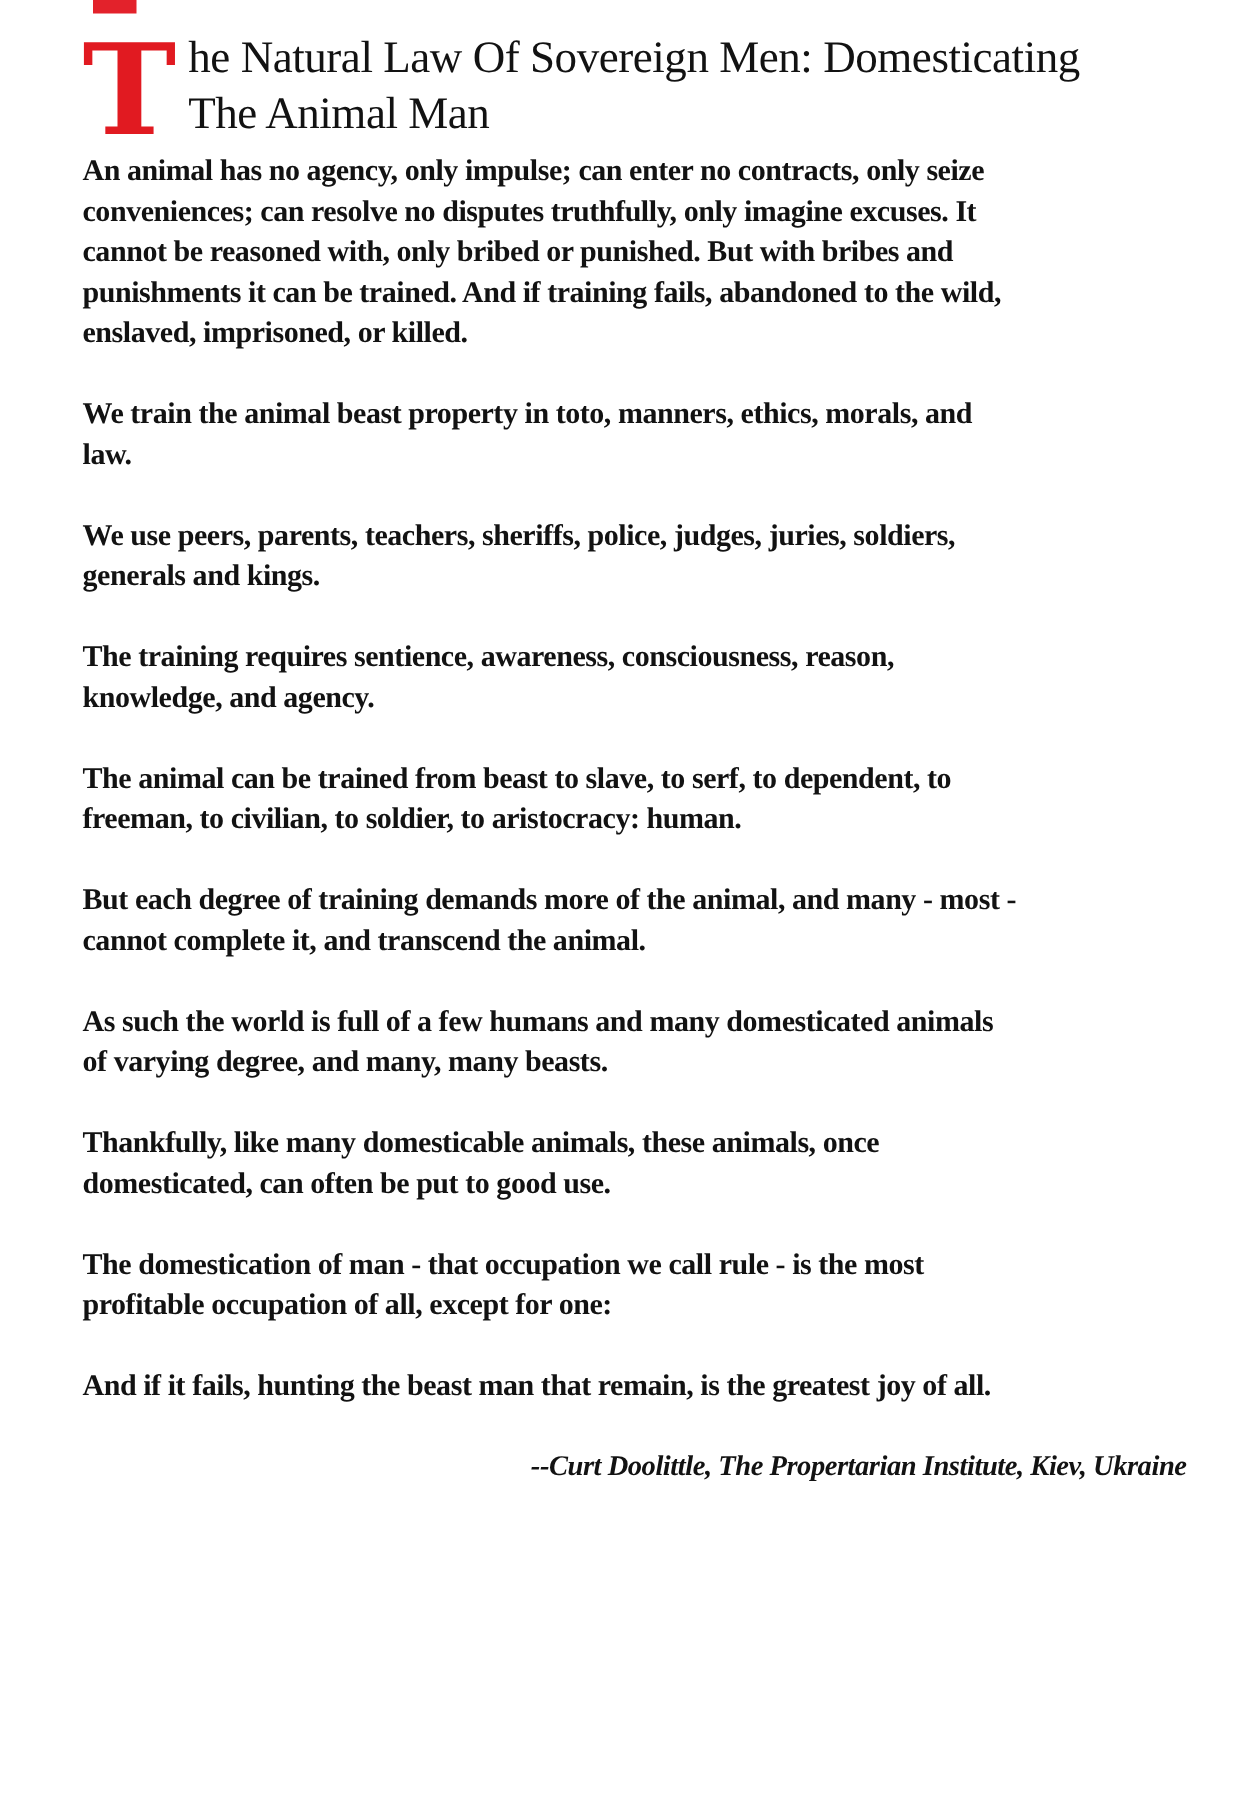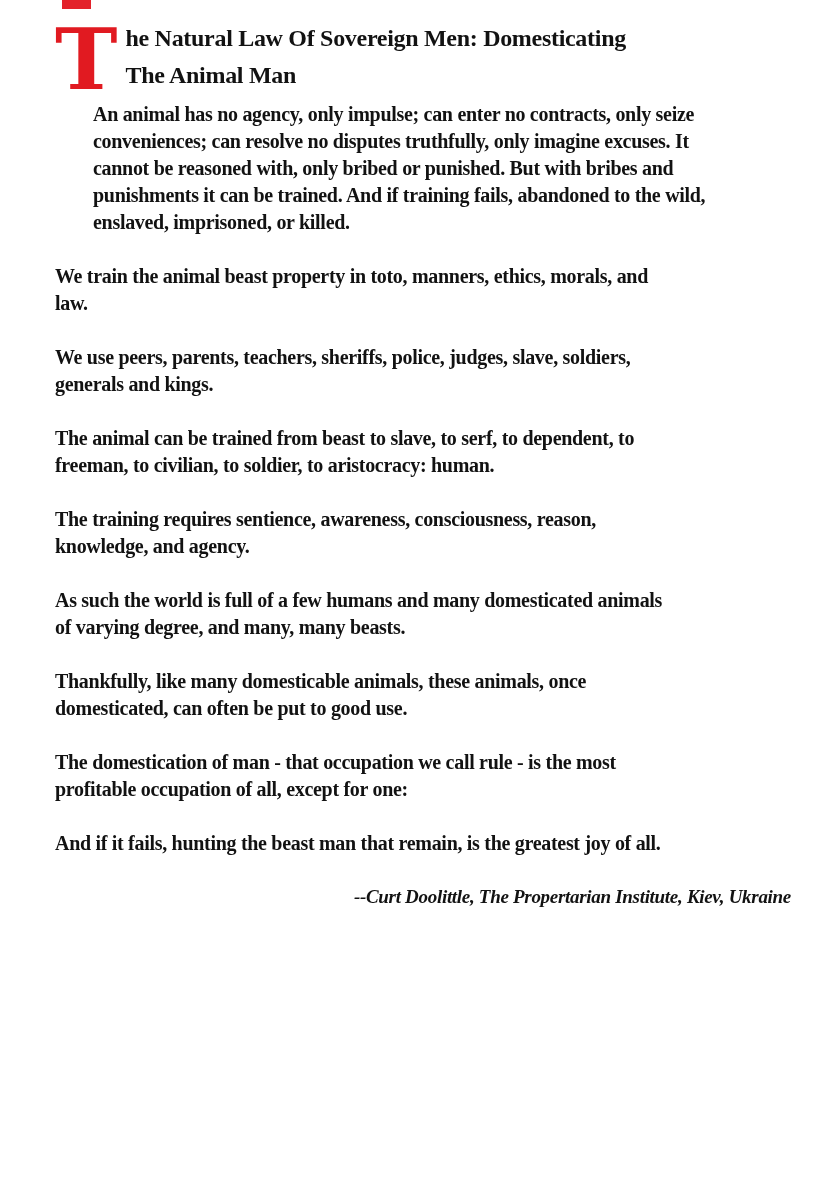--- a/index.html
+++ b/index.html
@@ -37,40 +37,39 @@
     float: left;
     color: #e11a21;
     font-family: "DejaVu Serif", serif;
     font-weight: 700;
     font-size: 84px;
     line-height: 70px;
     height: 70px;
     margin: 5px 8px 0 0;
   }
   .title-text {
-    font-weight: 700;
-    font-size: 24px;
+    font-weight: 400;
+    font-size: 30px;
     line-height: 37px;
     white-space: pre-line;
     letter-spacing: -0.3px;
   }
   .body-text {
     clear: none;
   }
   .para {
     font-weight: 700;
     font-size: 20px;
     line-height: 27px;
     letter-spacing: -0.3px;
     white-space: pre-line;
     margin: 0 0 27px 0;
   }
   .para:first-of-type {
     clear: left;
-    margin-left: 38px;
   }
   .signature {
     font-weight: 700;
     font-style: italic;
     font-size: 19px;
     line-height: 25px;
     letter-spacing: -0.3px;
     text-align: right;
     margin: 3px 0 12px 0;
   }
@@ -89,26 +88,28 @@
   </div>
 
   <div class="body-text">
     <p class="para">An animal has no agency, only impulse; can enter no contracts, only seize
 conveniences; can resolve no disputes truthfully, only imagine excuses. It
 cannot be reasoned with, only bribed or punished. But with bribes and
 punishments it can be trained. And if training fails, abandoned to the wild,
 enslaved, imprisoned, or killed.</p>
     <p class="para">We train the animal beast property in toto, manners, ethics, morals, and
 law.</p>
-    <p class="para">We use peers, parents, teachers, sheriffs, police, judges, slave, soldiers,
+    <p class="para">We use peers, parents, teachers, sheriffs, police, judges, juries, soldiers,
 generals and kings.</p>
+    <p class="para">The training requires sentience, awareness, consciousness, reason,
+knowledge, and agency.</p>
     <p class="para">The animal can be trained from beast to slave, to serf, to dependent, to
 freeman, to civilian, to soldier, to aristocracy: human.</p>
-    <p class="para">The training requires sentience, awareness, consciousness, reason,
-knowledge, and agency.</p>
+    <p class="para">But each degree of training demands more of the animal, and many - most -
+cannot complete it, and transcend the animal.</p>
     <p class="para">As such the world is full of a few humans and many domesticated animals
 of varying degree, and many, many beasts.</p>
     <p class="para">Thankfully, like many domesticable animals, these animals, once
 domesticated, can often be put to good use.</p>
     <p class="para">The domestication of man - that occupation we call rule - is the most
 profitable occupation of all, except for one:</p>
     <p class="para">And if it fails, hunting the beast man that remain, is the greatest joy of all.</p>
   </div>
 
   <div class="signature">--Curt Doolittle, The Propertarian Institute, Kiev, Ukraine</div>

